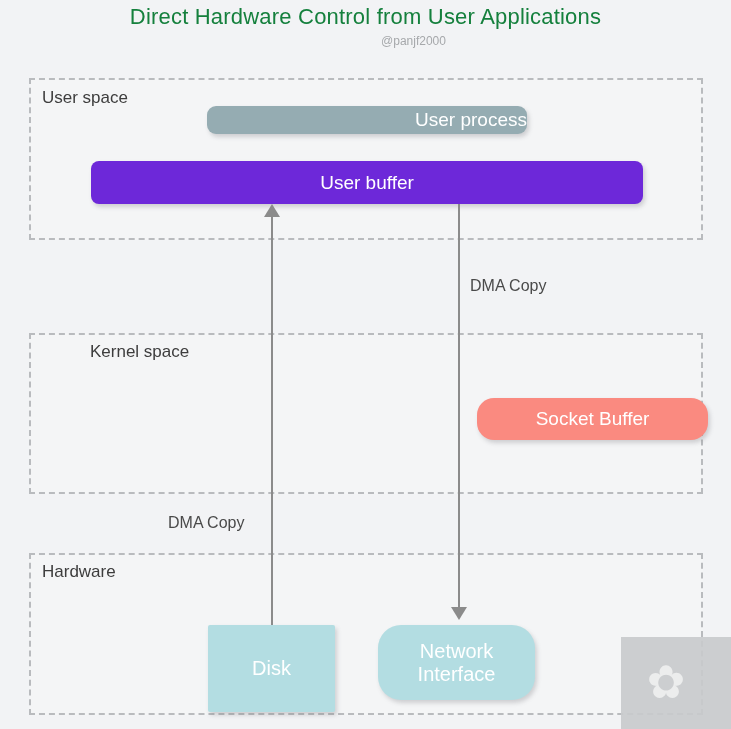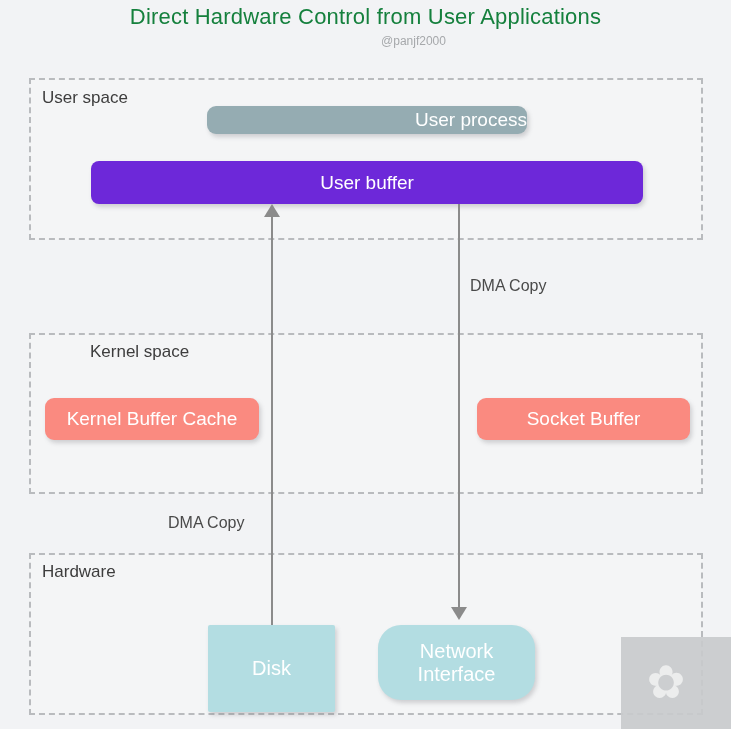--- a/index.html
+++ b/index.html
@@ -160,25 +160,22 @@
     <span>User process</span>
   </div>
 
   <div class="block block-user-buffer" style="left:91px; top:161px; width:552px; height:43px;">
     <span>User buffer</span>
   </div>
 
   <div class="zone" style="left:29px; top:333px; width:674px; height:161px;"></div>
   <div class="zone-label" style="left:42px; top:342px;margin-left:48px;">Kernel space</div>
 
-  <div class="block block-kernel" style="left:45px; top:398px; width:214px; height:42px;">
-    <span>Kernel Buffer Cache</span>
-  </div>
-
-  <div class="block block-kernel" style="left:477px; top:398px; width:213px; height:42px;">
+
+  <div class="block block-kernel" style="left:477px; top:398px; width:231px; height:42px;border-radius:17px;">
     <span>Socket Buffer</span>
   </div>
 
   <div class="zone" style="left:29px; top:553px; width:674px; height:162px;"></div>
   <div class="zone-label" style="left:42px; top:562px;">Hardware</div>
 
   <div class="block block-hardware" style="left:208px; top:625px; width:127px; height:87px;">
     <span class="line">Disk</span>
   </div>
 

